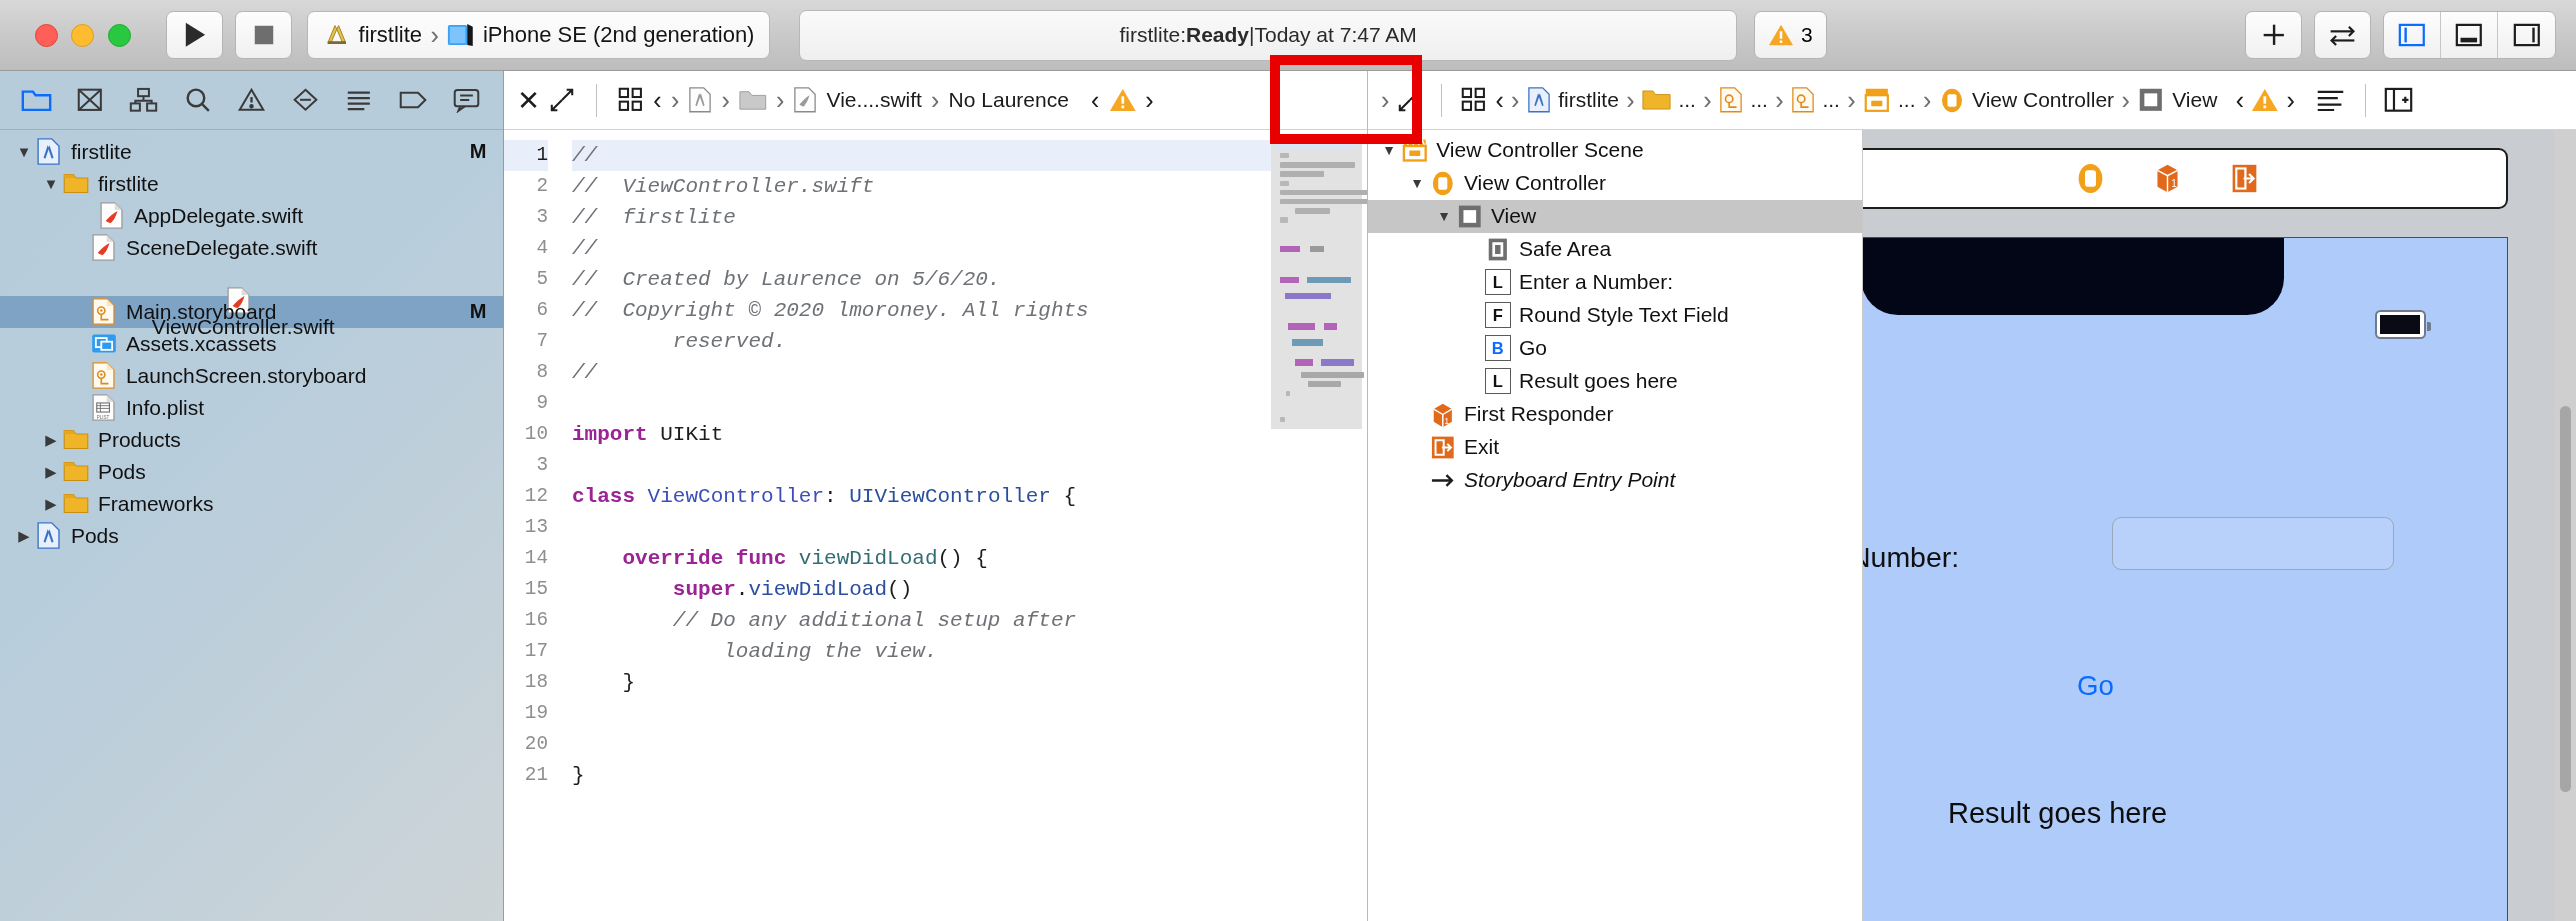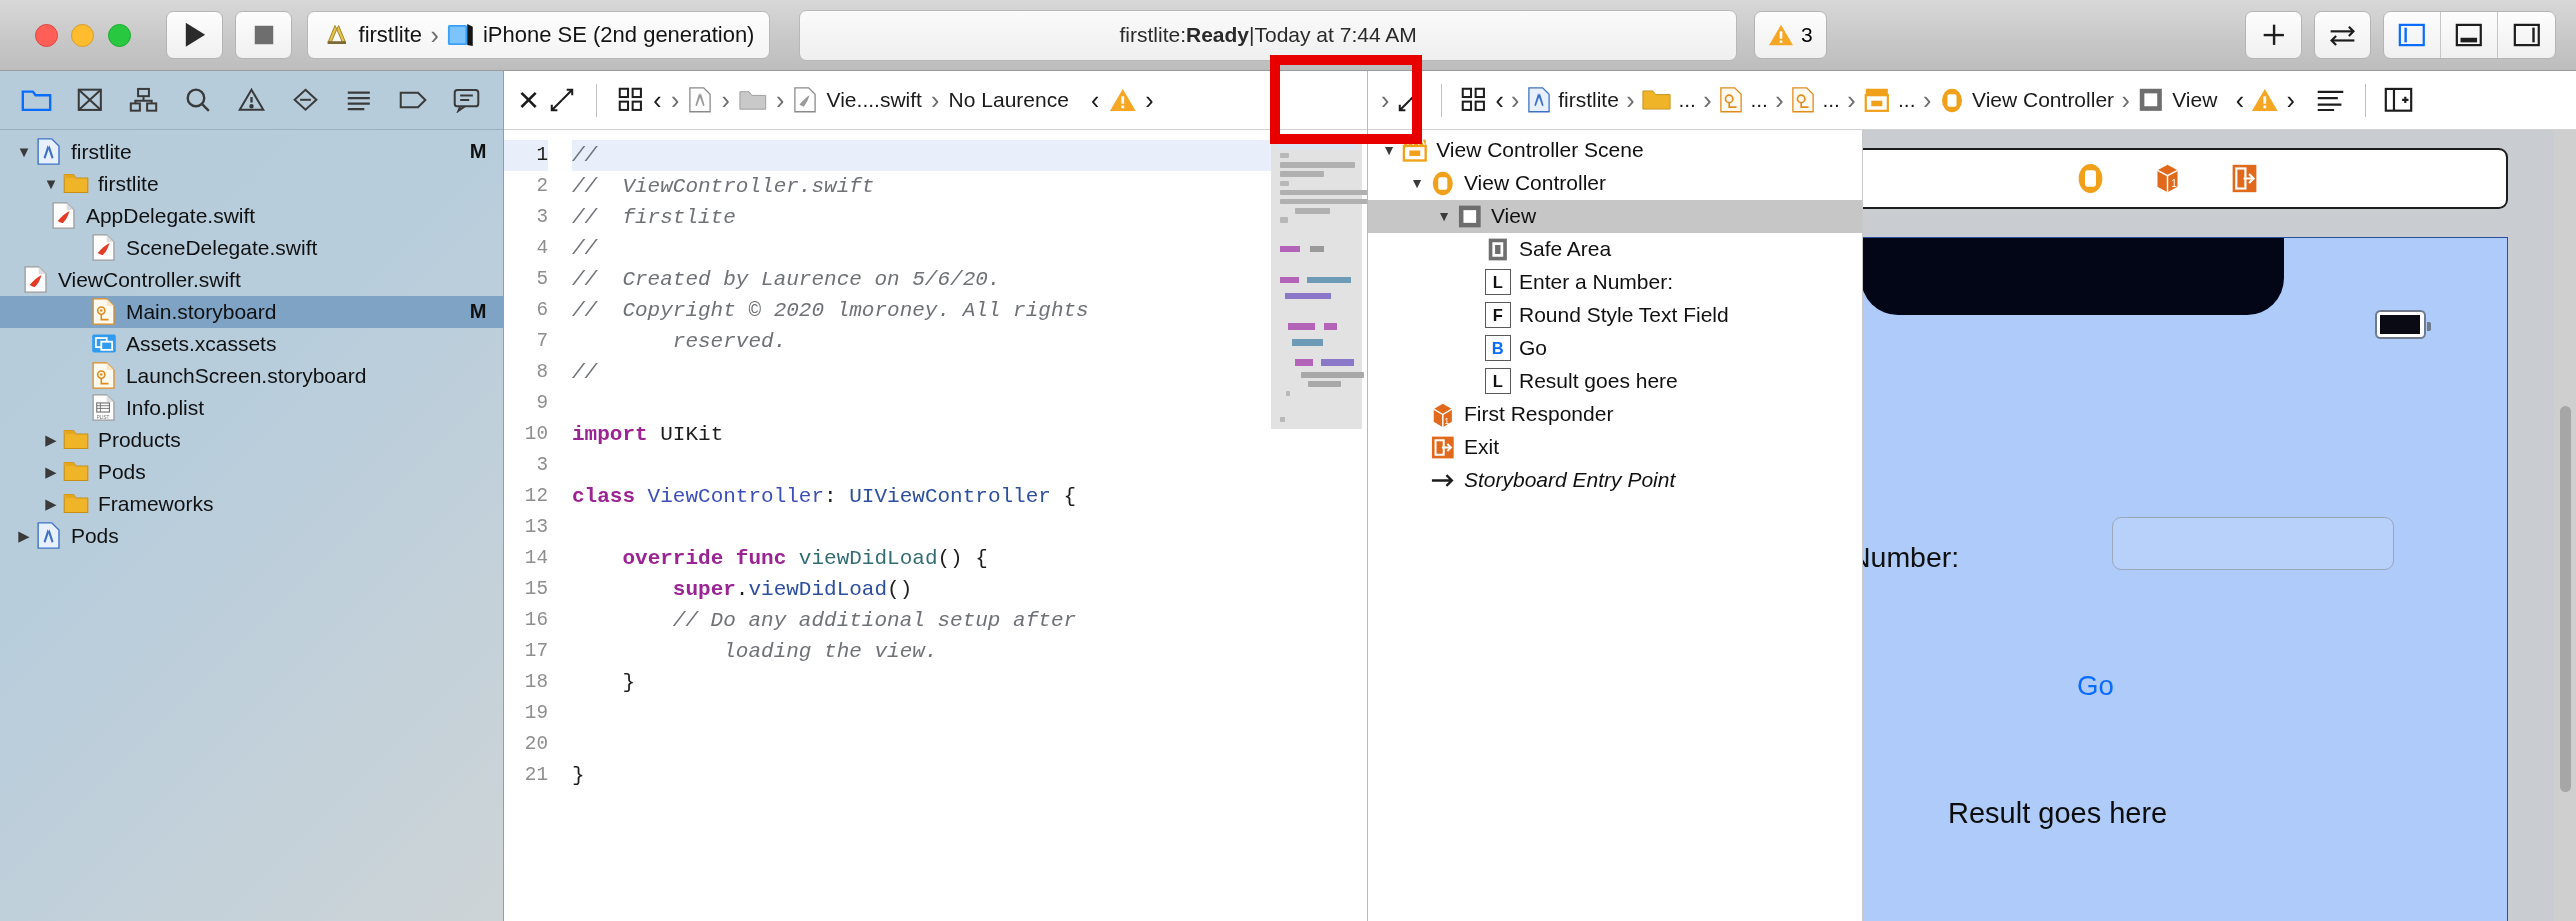--- a/index.html
+++ b/index.html
@@ -184,21 +184,21 @@
       <rect x="3" y="5" width="17" height="18" fill="#7cc4fb"></rect>
       <path d="M22 2 L28 5 L28 26 L22 25 Z" fill="#151515"></path>
       </svg>
     <span>iPhone SE (2nd generation)</span>
   </div>
 
   <div id="status-box">
     <span>firstlite: </span>
     <span class="b">Ready</span>
     <span> | </span>
-    <span>Today at 7:44 AM</span>
+    <span>Today at 7:47 AM</span>
   </div>
 
   <div id="warn-box">
     <svg width="26" height="24" viewBox="0 0 28 26">
       <path d="M14 2 L27 24 L1 24 Z" fill="#f5a623"></path>
       <rect x="12.6" y="9" width="2.8" height="8" fill="#fff"></rect>
       <rect x="12.6" y="19" width="2.8" height="2.6" fill="#fff"></rect>
       </svg>
     <span>3</span>
   </div>
@@ -317,21 +317,21 @@
         <div class="row" style="padding-left: 40px;">
           <span class="tw">▼</span>
           <span class="ficon">
             <svg width="26" height="29" viewBox="0 0 28 32">
               <path d="M1 6 h10 l3 4 h13 v16 h-26 z" fill="#f0b429" stroke="#c78f16" stroke-width="1.2"></path>
               <path d="M1 6 h10 l3 4 h-13 z" fill="#e6a61d"></path>
             </svg>
           </span>
           <span>firstlite</span>
         </div>
-        <div class="row" style="padding-left: 28px;">
+        <div class="row" style="padding-left: 76px;">
           <span class="tw"></span>
           <span class="ficon">
             <svg width="26" height="29" viewBox="0 0 28 32">
               <path d="M2 2 h15 l8 8 v20 h-23 z" fill="#fdfdfd" stroke="#9a9a9a" stroke-width="1.4"></path>
               <path d="M17 2 l8 8 h-8 z" fill="#dcdcdc"></path>
               <path d="M7 22 q7 -8 13 -11 q-2 8 -7 13 q-1 1 -6 -2 z" fill="#e33b26"></path>
             </svg>
           </span>
           <span>AppDelegate.swift</span>
         </div>
@@ -339,21 +339,21 @@
           <span class="tw"></span>
           <span class="ficon">
             <svg width="26" height="29" viewBox="0 0 28 32">
               <path d="M2 2 h15 l8 8 v20 h-23 z" fill="#fdfdfd" stroke="#9a9a9a" stroke-width="1.4"></path>
               <path d="M17 2 l8 8 h-8 z" fill="#dcdcdc"></path>
               <path d="M7 22 q7 -8 13 -11 q-2 8 -7 13 q-1 1 -6 -2 z" fill="#e33b26"></path>
             </svg>
           </span>
           <span>SceneDelegate.swift</span>
         </div>
-        <div class="row" style="">
+        <div class="row" style=" flex-direction: column;">
           <span class="tw"></span>
           <span class="ficon">
             <svg width="26" height="29" viewBox="0 0 28 32">
               <path d="M2 2 h15 l8 8 v20 h-23 z" fill="#fdfdfd" stroke="#9a9a9a" stroke-width="1.4"></path>
               <path d="M17 2 l8 8 h-8 z" fill="#dcdcdc"></path>
               <path d="M7 22 q7 -8 13 -11 q-2 8 -7 13 q-1 1 -6 -2 z" fill="#e33b26"></path>
             </svg>
           </span>
           <span>ViewController.swift</span>
         </div>

